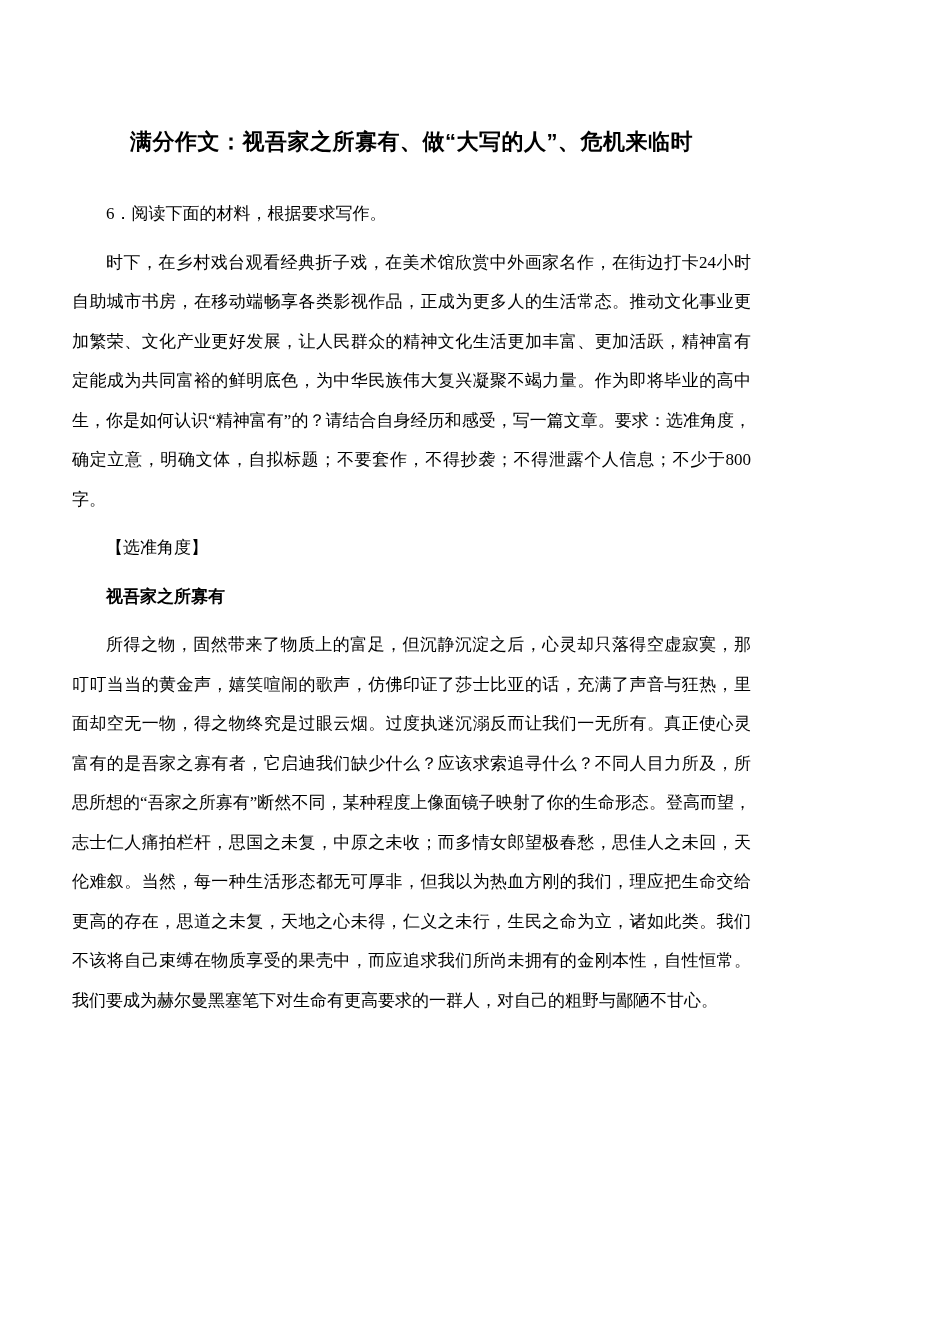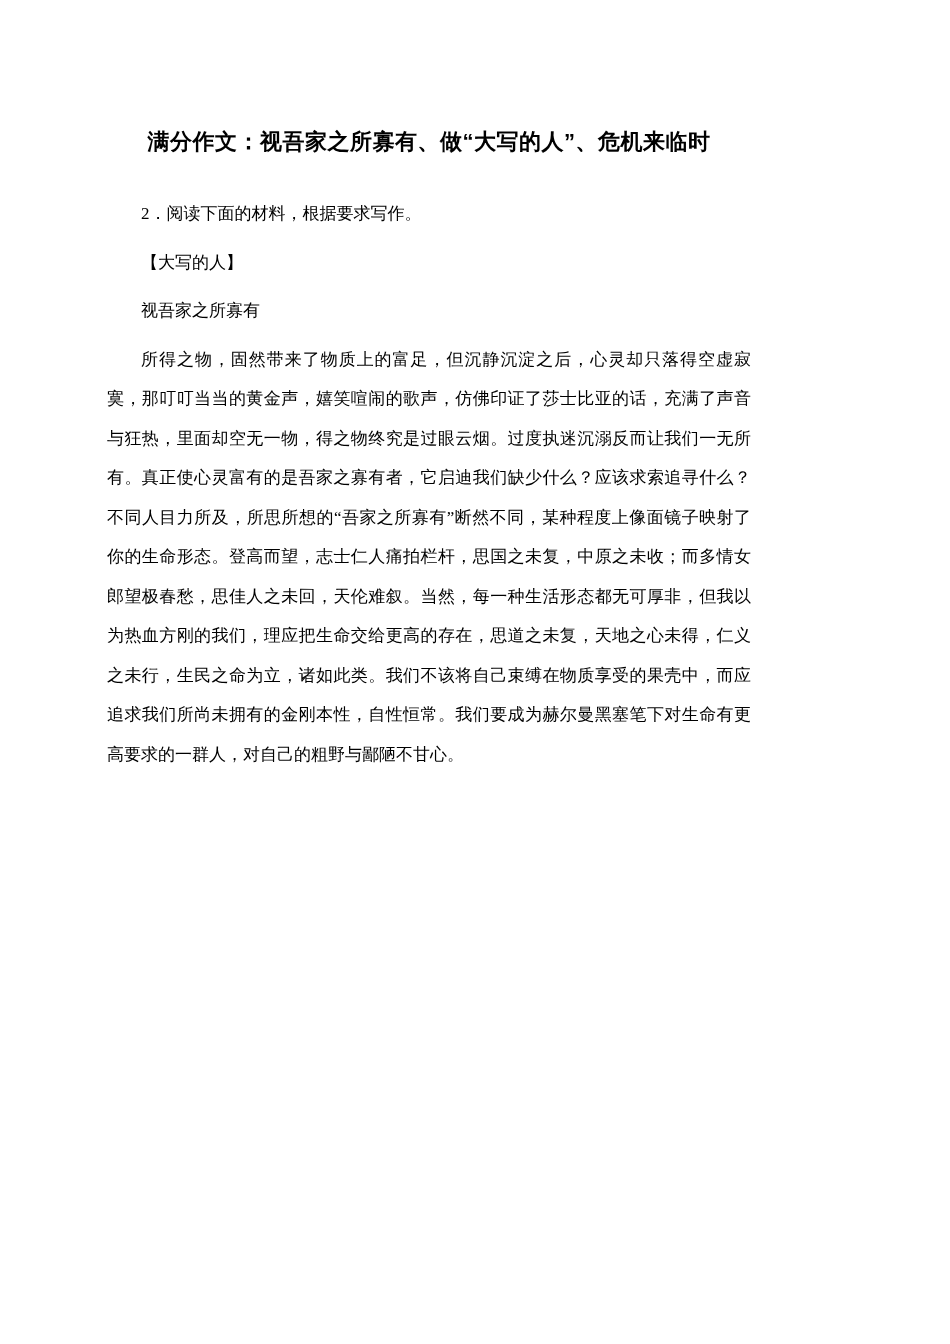--- a/index.html
+++ b/index.html
@@ -10,21 +10,21 @@
     width: 950px;
     height: 1344px;
     background: #ffffff;
     overflow: hidden;
     color: #000000;
   }
   .doc {
     box-sizing: border-box;
     width: 829px;
     height: 1344px;
-    padding: 124px 78px 30px 107px;
+    padding: 124px 78px 30px 72px;
     background: #ffffff;
   }
   .doc-title {
     font-family: "Liberation Sans", "DejaVu Sans", sans-serif;
     font-weight: bold;
     font-size: 22px;
     line-height: 36px;
     text-align: center;
     margin: 0 0 34px 0;
     letter-spacing: 0.5px;
@@ -34,35 +34,36 @@
     font-size: 17px;
     line-height: 39.5px;
     text-align: justify;
     text-justify: inter-character;
     word-break: break-all;
     text-indent: 2em;
     margin: 0 0 9px 0;
   }
   .essay-title {
     font-family: "Liberation Sans", "DejaVu Sans", sans-serif;
-    font-weight: normal;
+    font-weight: bold;
     text-align: left;
   }
 </style>
 </head>
 <body>
 
 <div class="doc">
 
   <h1 class="doc-title">满分作文：视吾家之所寡有、做“大写的人”、危机来临时</h1>
 
-  <p class="body-par">2．阅读下面的材料，根据要求写作。</p>
+  <p class="body-par">6．阅读下面的材料，根据要求写作。</p>
 
+  <p class="body-par">时下，在乡村戏台观看经典折子戏，在美术馆欣赏中外画家名作，在街边打卡24小时自助城市书房，在移动端畅享各类影视作品，正成为更多人的生活常态。推动文化事业更加繁荣、文化产业更好发展，让人民群众的精神文化生活更加丰富、更加活跃，精神富有定能成为共同富裕的鲜明底色，为中华民族伟大复兴凝聚不竭力量。作为即将毕业的高中生，你是如何认识“精神富有”的？请结合自身经历和感受，写一篇文章。要求：选准角度，确定立意，明确文体，自拟标题；不要套作，不得抄袭；不得泄露个人信息；不少于800字。</p>
 
-  <p class="body-par">【大写的人】</p>
+  <p class="body-par">【选准角度】</p>
 
   <p class="body-par essay-title">视吾家之所寡有</p>
 
 
   <p class="body-par">所得之物，固然带来了物质上的富足，但沉静沉淀之后，心灵却只落得空虚寂寞，那叮叮当当的黄金声，嬉笑喧闹的歌声，仿佛印证了莎士比亚的话，充满了声音与狂热，里面却空无一物，得之物终究是过眼云烟。过度执迷沉溺反而让我们一无所有。真正使心灵富有的是吾家之寡有者，它启迪我们缺少什么？应该求索追寻什么？不同人目力所及，所思所想的“吾家之所寡有”断然不同，某种程度上像面镜子映射了你的生命形态。登高而望，志士仁人痛拍栏杆，思国之未复，中原之未收；而多情女郎望极春愁，思佳人之未回，天伦难叙。当然，每一种生活形态都无可厚非，但我以为热血方刚的我们，理应把生命交给更高的存在，思道之未复，天地之心未得，仁义之未行，生民之命为立，诸如此类。我们不该将自己束缚在物质享受的果壳中，而应追求我们所尚未拥有的金刚本性，自性恒常。我们要成为赫尔曼黑塞笔下对生命有更高要求的一群人，对自己的粗野与鄙陋不甘心。</p>
 
 
 </div>
 
 </body></html>

